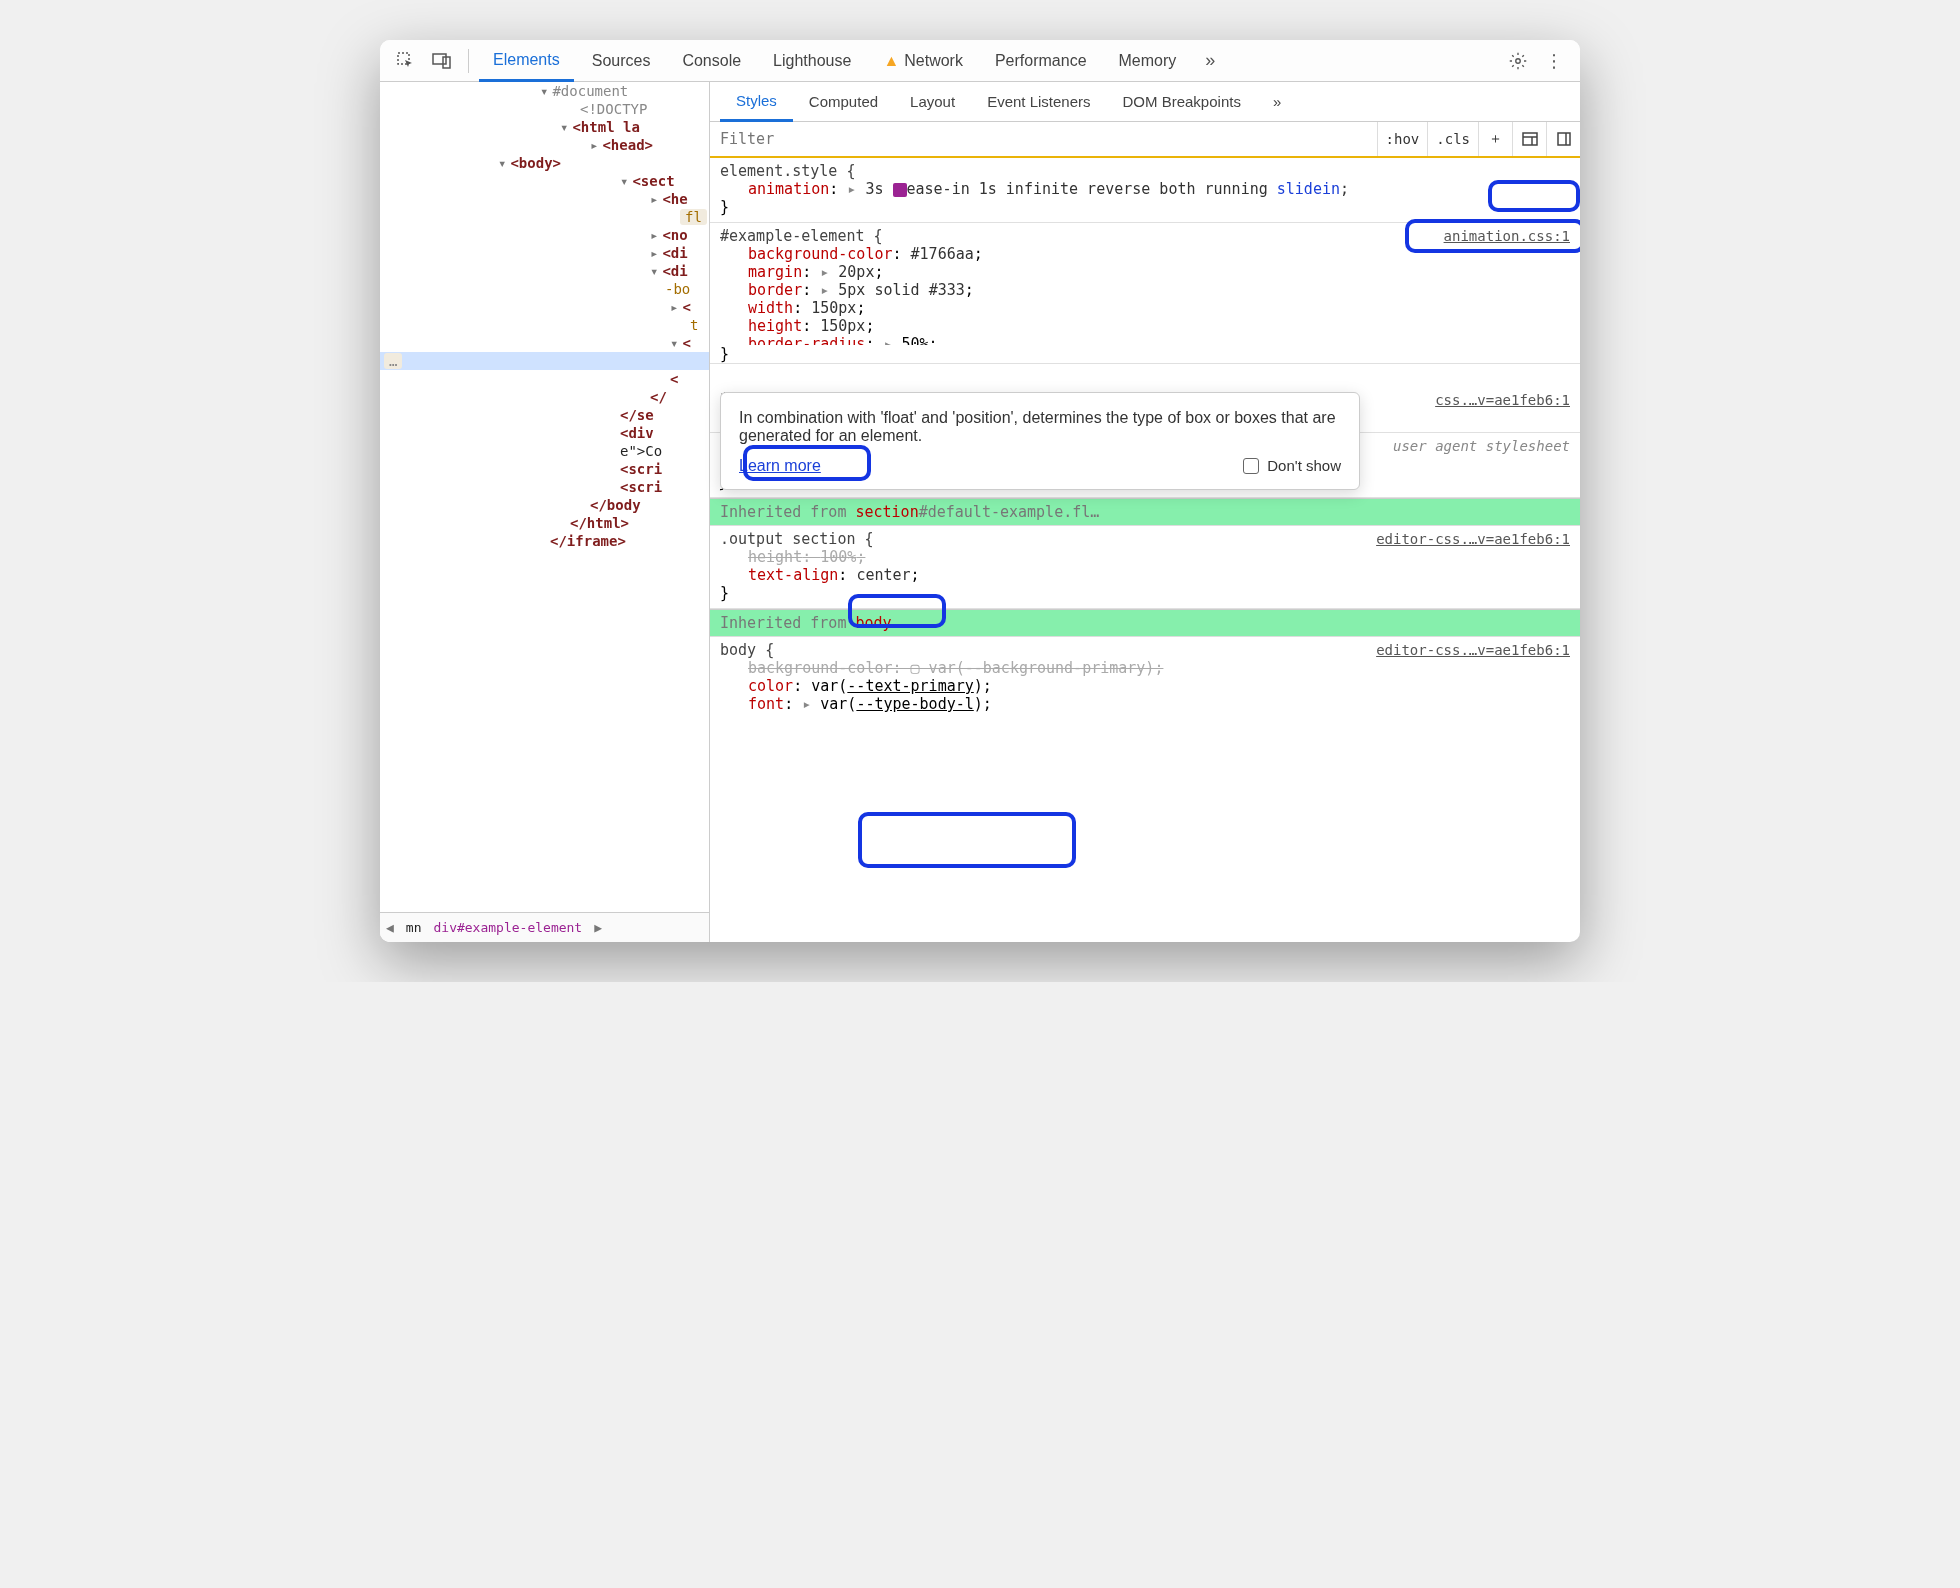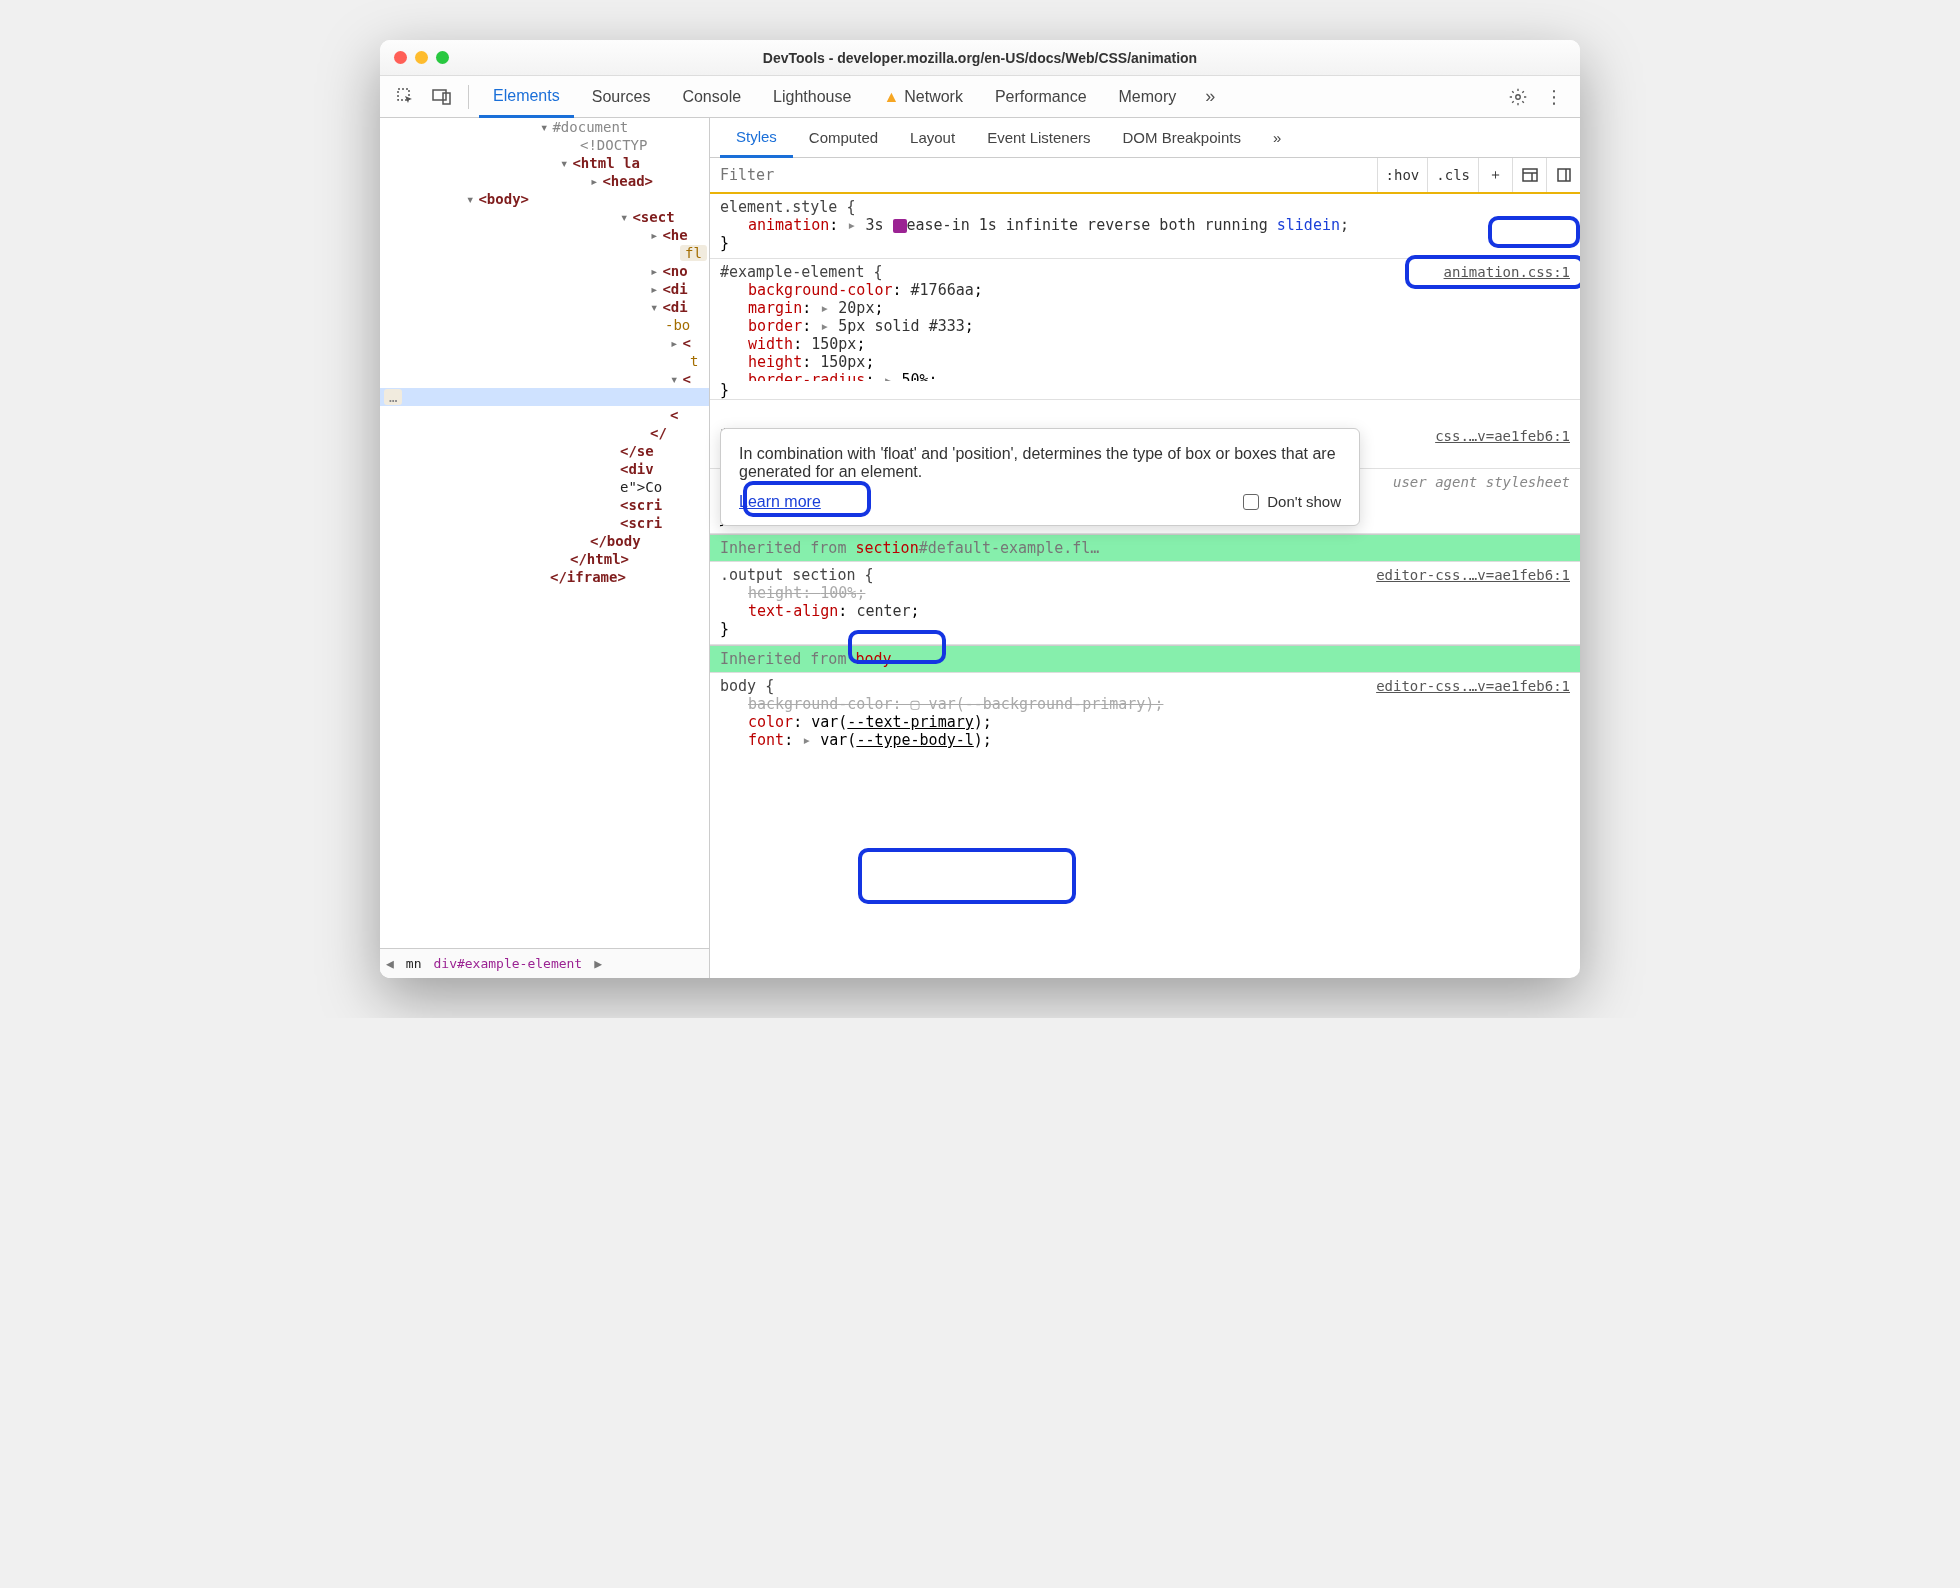--- a/index.html
+++ b/index.html
@@ -54,28 +54,20 @@
   .popup .cb{ width:16px; height:16px; border:1.5px solid #666; border-radius:3px;}
   .circle{ border:4px solid #1435e2; border-radius:10px; position:absolute; pointer-events:none;}
   .italic{font-style:italic;}
   .easing{display:inline-block;width:14px;height:14px;background:#9b2393;border-radius:2px;vertical-align:middle;}
   .tri{color:#888;}
 </style>
 </head>
 <body>
 
 <div class="window">
-  <div class="titlebar">
-    <div class="traffic">
-      <div class="dot r"></div>
-      <div class="dot y"></div>
-      <div class="dot g"></div>
-    </div>
-    <div class="title">DevTools - developer.mozilla.org/en-US/docs/Web/CSS/animation</div>
-  </div>
 
   <div class="toolbar">
     <div class="icon-btn">
       <svg width="18" height="18" viewBox="0 0 18 18" fill="none" stroke="#555" stroke-width="1.5">
           <rect x="1" y="1" width="11" height="11" stroke-dasharray="2 2"></rect>
           <path d="M8 8 l7 3 -3 1 -1 3z" fill="#555" stroke="none"></path>
         </svg>
     </div>
     <div class="icon-btn">
       <svg width="20" height="16" viewBox="0 0 20 16" fill="none" stroke="#555" stroke-width="1.5">
@@ -104,21 +96,21 @@
     </div>
     <div class="icon-btn">⋮</div>
   </div>
 
   <div class="main">
     <div class="domtree">
       <div class="row" style="padding-left:160px"><span class="twisty open"></span><span class="muted">#document</span></div>
       <div class="row" style="padding-left:200px"><span class="muted">&lt;!DOCTYP</span></div>
       <div class="row" style="padding-left:180px"><span class="twisty open"></span><span class="tag">&lt;html la</span></div>
       <div class="row" style="padding-left:210px"><span class="twisty"></span><span class="tag">&lt;head&gt;</span></div>
-      <div class="row" style="padding-left:86px"><span class="twisty open"></span><span class="tag">&lt;body&gt;</span></div>
+      <div class="row" style="padding-left:118px"><span class="twisty open"></span><span class="tag">&lt;body&gt;</span></div>
       <div class="row" style="padding-left:240px"><span class="twisty open"></span><span class="tag">&lt;sect</span></div>
       <div class="row" style="padding-left:270px"><span class="twisty"></span><span class="tag">&lt;he</span></div>
       <div class="row" style="padding-left:300px"><span class="attr dots">fl</span></div>
       <div class="row" style="padding-left:270px"><span class="twisty"></span><span class="tag">&lt;no</span></div>
       <div class="row" style="padding-left:270px"><span class="twisty"></span><span class="tag">&lt;di</span></div>
       <div class="row" style="padding-left:270px"><span class="twisty open"></span><span class="tag">&lt;di</span></div>
       <div class="row" style="padding-left:285px"><span class="attr">-bo</span></div>
       <div class="row" style="padding-left:290px"><span class="twisty"></span><span class="tag">&lt;</span></div>
       <div class="row" style="padding-left:310px"><span class="attr">t</span></div>
       <div class="row" style="padding-left:290px"><span class="twisty open"></span><span class="tag">&lt;</span></div>

